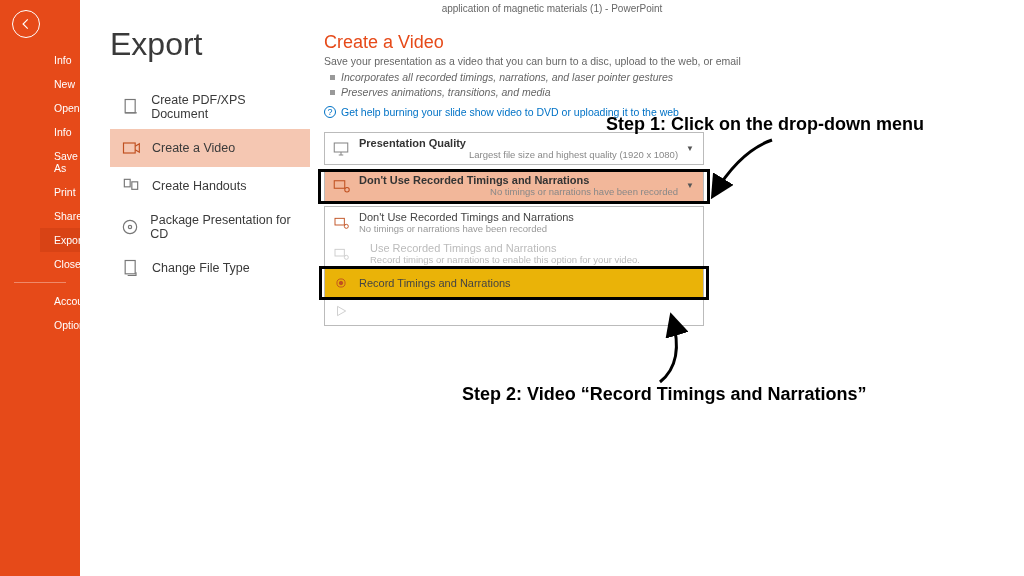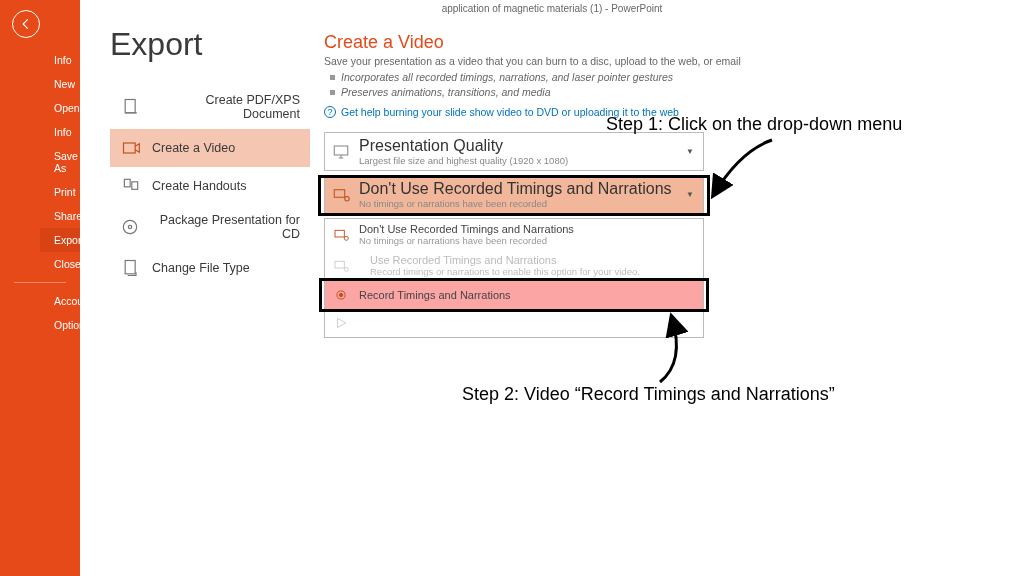--- a/index.html
+++ b/index.html
@@ -15,21 +15,21 @@
   .nav-divider { border-top: 1px solid rgba(255,255,255,.35); margin: 6px 14px; }
 
   
   .titlebar { position:absolute; top:0; left:80px; right:0; height:18px; text-align:center; font-size:10px; color:#666; line-height:18px; }
 
   
   .main { flex:1; padding: 26px 0 0 30px; display:flex; }
   h1.export-title { font-size:32px; font-weight:300; color:#3a3a3a; margin-bottom:22px; }
 
   
-  .export-options { width: 200px; text-align: right; }
+  .export-options { width: 200px; }
   .export-option { display:flex; align-items:center; gap:10px; padding:8px 10px; font-size:12.5px; color:#3a3a3a; cursor:pointer; }
   .export-option.selected { background:#f5c7b2; }
   .export-option .ico { width:22px; height:22px; display:flex; align-items:center; justify-content:center; }
   .export-option .ico svg { stroke:#777; fill:none; }
   .export-option.selected .ico svg { stroke:#c05020; }
 
   
   .detail { flex:1; padding-left:14px; padding-top:6px; }
   .detail h2 { font-size:18px; color:#e64a19; font-weight:400; margin-bottom:2px; }
   .detail .sub1 { font-size:10.5px; color:#666; margin-bottom:4px; }
@@ -37,42 +37,42 @@
   .bullets .b { font-size:10.5px; color:#666; display:flex; align-items:center; gap:6px; margin-bottom:3px;font-style:italic; }
   .bullets .b::before { content:''; width:5px; height:5px; background:#999; display:inline-block; }
   .helplink { display:flex; align-items:center; gap:5px; font-size:10.5px; color:#0072c6; margin-top:8px; margin-bottom:14px; }
   .helplink .q { width:12px; height:12px; border:1px solid #0072c6; border-radius:50%; font-size:9px; color:#0072c6; display:flex; align-items:center; justify-content:center; }
 
   
   .dd-wrap { width: 380px; position:relative; }
   .dd { border:1px solid #bbb; display:flex; align-items:center; padding:4px 6px; gap:8px; position:relative; background:#fff; }
   .dd .ico-box { width:20px; height:20px; display:flex; align-items:center; justify-content:center; flex-shrink:0; }
   .dd .txt { flex:1; min-width:0; }
-  .dd .t1 { font-size:16px; color:#333; white-space:nowrap; overflow:hidden; text-overflow:ellipsis; }
-  .dd .t2 { font-size:9.5px; color:#888; white-space:nowrap; overflow:hidden; text-overflow:ellipsis; }
+  .dd .t1 { font-size:11px; color:#333; white-space:nowrap; overflow:hidden; text-overflow:ellipsis;font-weight:bold; }
+  .dd .t2 { font-size:9.5px; color:#888; white-space:nowrap; overflow:hidden; text-overflow:ellipsis;text-align:right; }
   .dd .chev { font-size:8px; color:#555; padding-right:3px; }
   .dd.quality { margin-bottom:0; }
   .dd.quality .txt .t2 { }
 
   
   .dd.selected-row { background:#f2b79a; }
   .box-black { border:3px solid #000; position:absolute; pointer-events:none; }
 
   
   .dd-list { border:1px solid #bbb; }
   .dd-list .opt { display:flex; align-items:center; gap:8px; padding:4px 6px; }
   .dd-list .opt .ico-box { width:20px; height:20px; display:flex; align-items:center; justify-content:center; flex-shrink:0; }
   .dd-list .opt .txt { flex:1; min-width:0; }
   .dd-list .opt .t1 { font-size:11px; color:#444; }
   .dd-list .opt .t2 { font-size:9.5px; color:#999; }
   .dd-list .opt.disabled .t1, .dd-list .opt.disabled .t2 { color:#bbb;margin-left:11px; }
-  .dd-list .opt.hover { background:#fca5a5; }
-
-  
-  .ann { position:absolute; font-weight:400; font-size:18px; color:#000; pointer-events:none; }
+  .dd-list .opt.hover { background:#eab308; }
+
+  
+  .ann { position:absolute; font-weight:700; font-size:18px; color:#000; pointer-events:none; }
   .arrow-svg { position:absolute; pointer-events:none; }
 
 </style>
 </head>
 <body>
 
 <div class="app">
 
   <div class="sidebar">
     <div class="back-btn">

